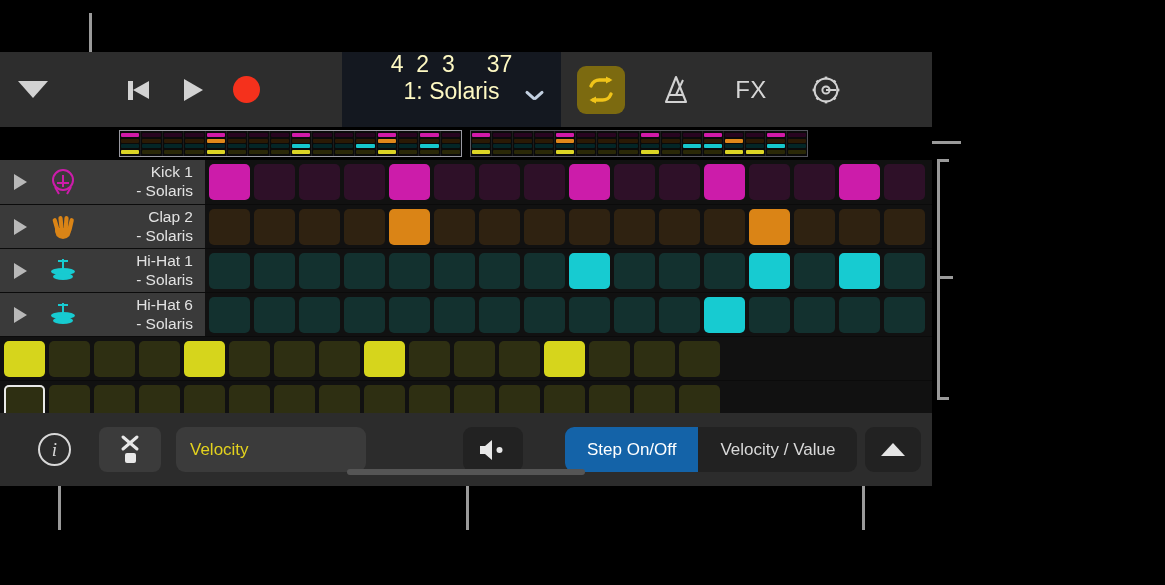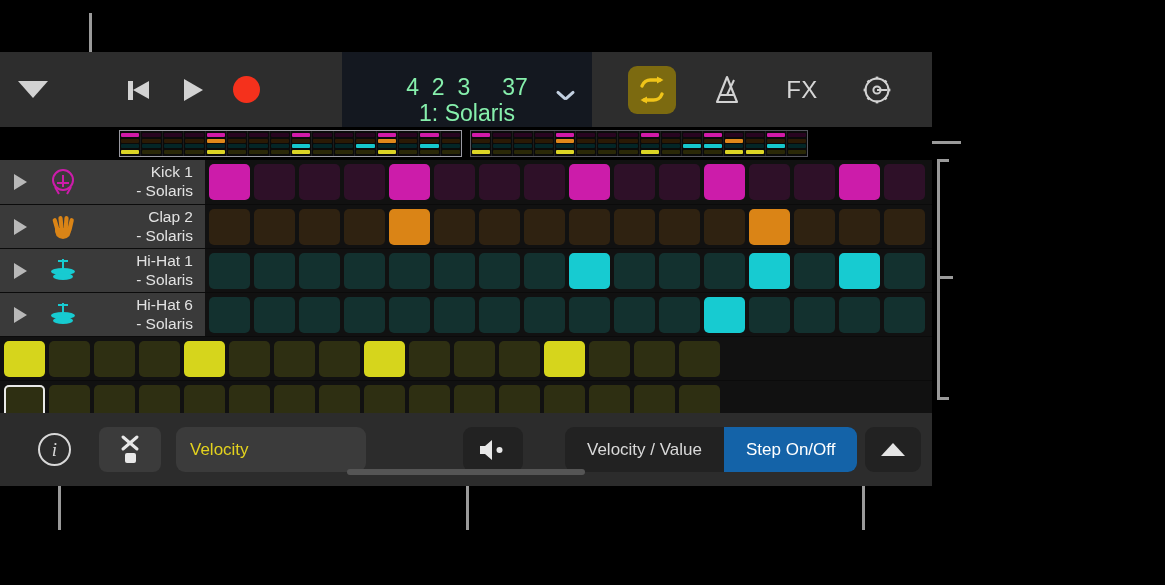--- a/index.html
+++ b/index.html
@@ -44,38 +44,38 @@
     border-right: 16px solid #d2d2d2;
   }
   .play-tri {
     width: 0; height: 0; border-top: 11px solid transparent;
     border-bottom: 11px solid transparent; border-left: 19px solid #d2d2d2;
   }
   .rec-dot { width: 27px; height: 27px; border-radius: 50%; background: #f5311c; }
 
   
   .lcd {
-    width: 250px; background: #141820; display: flex; align-items: flex-end;
-    justify-content: center; position: relative; color: #86efac;
+    width: 219px; background: #141820; display: flex; align-items: flex-start;
+    justify-content: center; position: relative; color: #fef9c3;
   }
   .lcd-inner { text-align: center; line-height: 1.12; }
   .lcd-row1 { font-size: 23px; letter-spacing: 0px; white-space: pre; }
   .lcd-row2 { font-size: 23px; margin-top: 1px; }
   .lcd-chev {
     position: absolute; right: 18px; top: 50%; margin-top: -2px;
     width: 17px; height: 17px;
   }
   .lcd-chev::before, .lcd-chev::after {
     content: ""; position: absolute; top: 2px; width: 12px; height: 2.6px;
     background: #c2cfe0; border-radius: 2px;
   }
   .lcd-chev::before { left: 0; transform: rotate(42deg); transform-origin: left center; }
   .lcd-chev::after { right: 0; transform: rotate(-42deg); transform-origin: right center; }
 
-  .tp-right { flex: 1; display: flex; align-items: center; padding-left: 36px; gap: 27px; }
+  .tp-right { flex: 1; display: flex; align-items: center; padding-left: 16px; gap: 27px; }
   .tool-btn {
     width: 48px; height: 48px; border-radius: 9px; display: flex;
     align-items: center; justify-content: center;
   }
   .tool-btn.active { background: #7c6a10; }
   .fx-label { font-size: 24px; color: #d6d6d6; letter-spacing: .5px; }
 
   
   .overview-wrap {
     position: relative; height: 33px; width: 932px; background: #000;
@@ -656,22 +656,22 @@
         </svg>
       </div>
       <div class="name-field" title="Pattern name">Velocity</div>
       <div class="spk-btn">
         <svg width="34" height="26" viewBox="0 0 34 26">
           <path d="M4 9 H9 L16 3 V23 L9 17 H4 Z" fill="#e8e8e8"></path>
           <circle cx="23.5" cy="13" r="3" fill="#e8e8e8"></circle>
         </svg>
       </div>
       <div class="seg">
+        <div class="seg-item on">Step On/Off</div>
         <div class="seg-item">Velocity / Value</div>
-        <div class="seg-item on">Step On/Off</div>
       </div>
       <div class="up-btn">
         <div class="tri-up"></div>
       </div>
       <div class="home-ind"></div>
     </div>
   </div>
 </div>
 
 </body></html>

